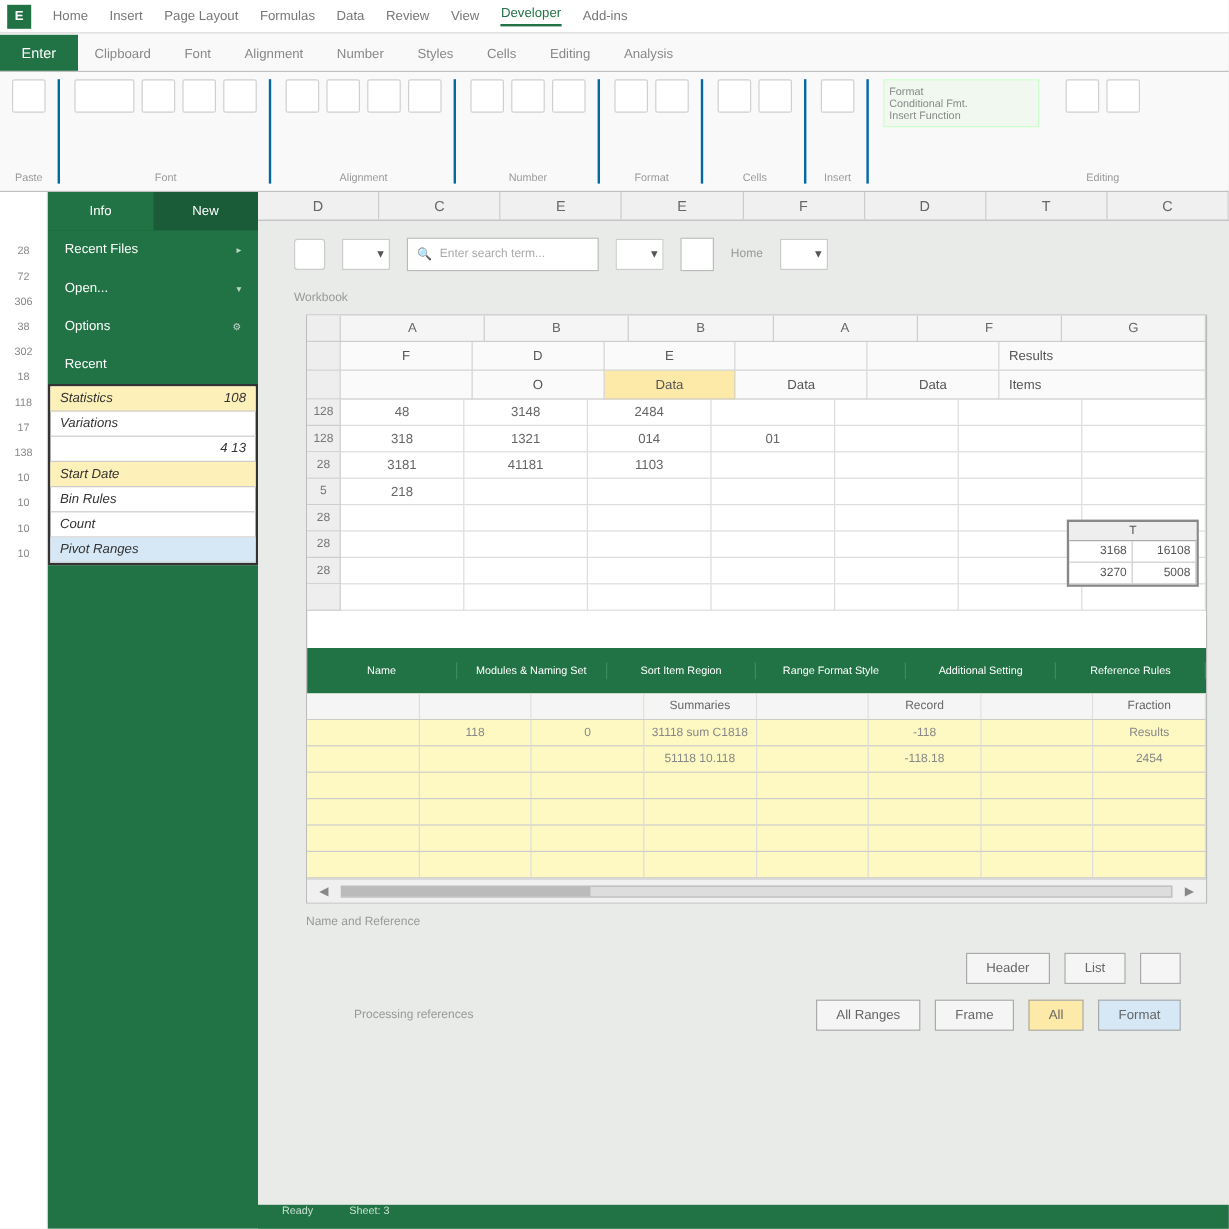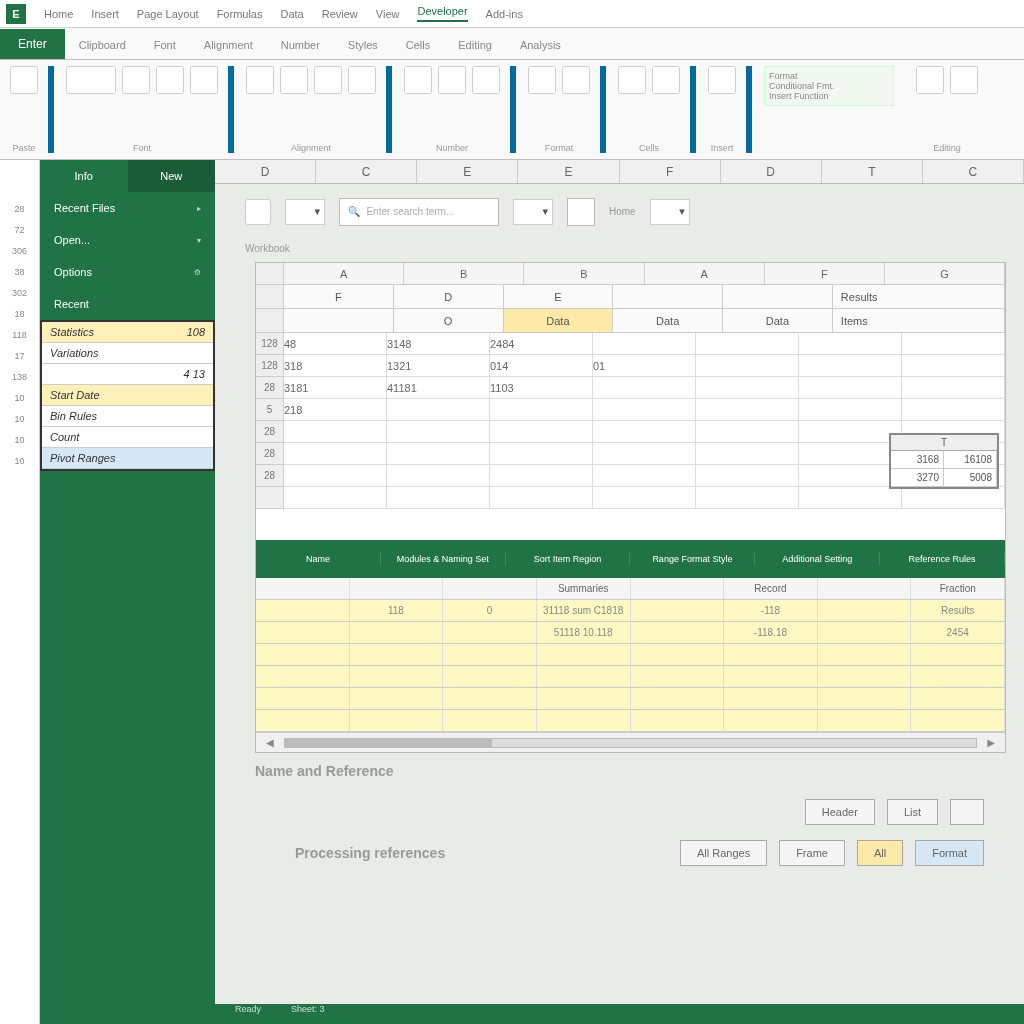--- a/index.html
+++ b/index.html
@@ -8,21 +8,21 @@
 .titlebar { height: 28px; background: #fff; display: flex; align-items: center; padding: 0 6px; gap: 18px; border-bottom: 1px solid #d0d0d0; }
 .titlebar .logo { width: 20px; height: 20px; background: #217346; display: flex; align-items: center; justify-content: center; color: #fff; font-weight: bold; }
 .titlebar .menu-item { color: #777; font-size: 11px; cursor: pointer; }
 .titlebar .menu-item.active { color: #217346; border-bottom: 2px solid #217346; padding-bottom: 3px; }
 
 .tab-row { height: 32px; background: #f8f9f8; display: flex; align-items: flex-end; border-bottom: 1px solid #c0c0c0; }
 .file-tab { background: #217346; color: #fff; padding: 8px 18px; font-size: 12px; margin-left: 0; }
 .ribbon-tab { padding: 8px 14px; color: #888; font-size: 11px; cursor: pointer; }
 
 .ribbon { height: 100px; background: #f8f9f8; border-bottom: 1px solid #c0c0c0; display: flex; padding: 6px 10px; gap: 12px; }
-.ribbon-group { display: flex; flex-direction: column; justify-content: space-between; border-right: 6px solid #0369a1; padding-right: 10px; }
+.ribbon-group { display: flex; flex-direction: column; justify-content: space-between; border-right: 2px solid #0369a1; padding-right: 10px; }
 .ribbon-group .group-btns { display: flex; gap: 6px; flex-wrap: wrap; }
 .ribbon-btn { width: 28px; height: 28px; border: 1px solid #d0d0d0; background: #fff; border-radius: 2px; }
 .ribbon-btn.wide { width: 50px; }
 .ribbon-label { font-size: 9px; color: #999; text-align: center; margin-top: 2px; }
 .ribbon-box { border: 1px solid #cfc; background: #f0f8f0; padding: 4px; font-size: 9px; color: #888; width: 130px; }
 .ribbon-box .row { white-space: nowrap; overflow: hidden; }
 
 .main { display: flex; height: calc(100% - 160px); }
 
 .left-rail { width: 40px; background: #fff; border-right: 1px solid #d0d0d0; display: flex; flex-direction: column; align-items: center; padding-top: 40px; gap: 3px; font-size: 9px; color: #888; }
@@ -61,41 +61,41 @@
 .grid-headers .gh.corner { flex: 0 0 28px; background: #eee; }
 
 .sub-headers { display: flex; height: 24px; }
 .sub-headers .corner { flex: 0 0 28px; background: #eee; border-right: 1px solid #ccc; border-bottom: 1px solid #ccc; }
 .sub-headers .sh { flex: 1; border-right: 1px solid #ccc; border-bottom: 1px solid #ccc; text-align: center; line-height: 24px; color: #555; font-size: 11px; background: #fafafa; }
 .sub-headers .sh.highlight { background: #fde9a8; }
 .sub-headers .sh.wide { flex: 1.5; text-align: left; padding-left: 8px; }
 
 .grid-row { display: flex; height: 22px; }
 .grid-row .rh { flex: 0 0 28px; background: #eee; border-right: 1px solid #ccc; border-bottom: 1px solid #ccc; text-align: center; line-height: 22px; color: #777; font-size: 10px; }
-.grid-row .cell { flex: 1; border-right: 1px solid #ddd; border-bottom: 1px solid #ddd; text-align: left; line-height: 22px; color: #666; font-size: 11px; }
+.grid-row .cell { flex: 1; border-right: 1px solid #ddd; border-bottom: 1px solid #ddd; text-align: center; line-height: 22px; color: #666; font-size: 11px; }
 
 .float-box { position: absolute; right: 6px; top: 170px; width: 110px; border: 2px solid #888; background: #fff; font-size: 10px; }
 .float-box .fh { background: #eee; text-align: center; padding: 2px; border-bottom: 1px solid #aaa; }
 .float-box .fr { display: flex; border-bottom: 1px solid #ccc; }
 .float-box .fr .fc { flex: 1; padding: 3px 4px; border-right: 1px solid #ccc; text-align: right; }
 
 .green-band { background: #217346; color: #fff; display: flex; height: 38px; align-items: center; font-size: 9px; margin-top: 31px; }
 .green-band .gb { flex: 1; padding: 2px 6px; border-right: 1px solid #3a8a5c; text-align: center; line-height: 1.2; overflow: hidden; }
 
 .lower-grid { background: #fef9c3; }
 .lower-grid .lrow { display: flex; height: 22px; border-bottom: 1px solid #ccc; }
 .lower-grid .lc { flex: 1; border-right: 1px solid #ddd; text-align: center; line-height: 22px; color: #888; font-size: 10px; }
 .lower-grid .lc.lh { background: #f5f5f5; color: #666; }
 
 .scroll-strip { height: 20px; background: #f0f0f0; border-top: 1px solid #ccc; display: flex; align-items: center; padding: 0 10px; gap: 10px; }
 .scroll-strip .sb { height: 10px; flex: 1; background: #ddd; border: 1px solid #bbb; position: relative; }
 .scroll-strip .sb .thumb { position: absolute; left: 0; width: 30%; height: 100%; background: #bbb; }
 .scroll-strip .arrow { color: #888; font-size: 10px; }
 
-.footer-note { padding: 10px 40px; color: #999; font-size: 14px; font-weight: bold; }
+.footer-note { padding: 10px 40px; color: #999; font-size: 10px; }
 
 .btn-row { display: flex; justify-content: flex-end; padding: 10px 40px; gap: 12px; }
 .btn-row .btn { padding: 6px 16px; border: 1px solid #aaa; background: #f5f5f5; color: #666; font-size: 11px; cursor: pointer; }
 .btn-row .btn.primary { background: #fde9a8; }
 .btn-row .btn.blue { background: #d6e8f5; }
 
 .status-bar { position: absolute; bottom: 0; left: 215px; right: 0; height: 20px; background: #217346; color: #c8e0d0; font-size: 9px; display: flex; padding: 0 20px; gap: 30px; }
 </style>
 </head>
 <body>

